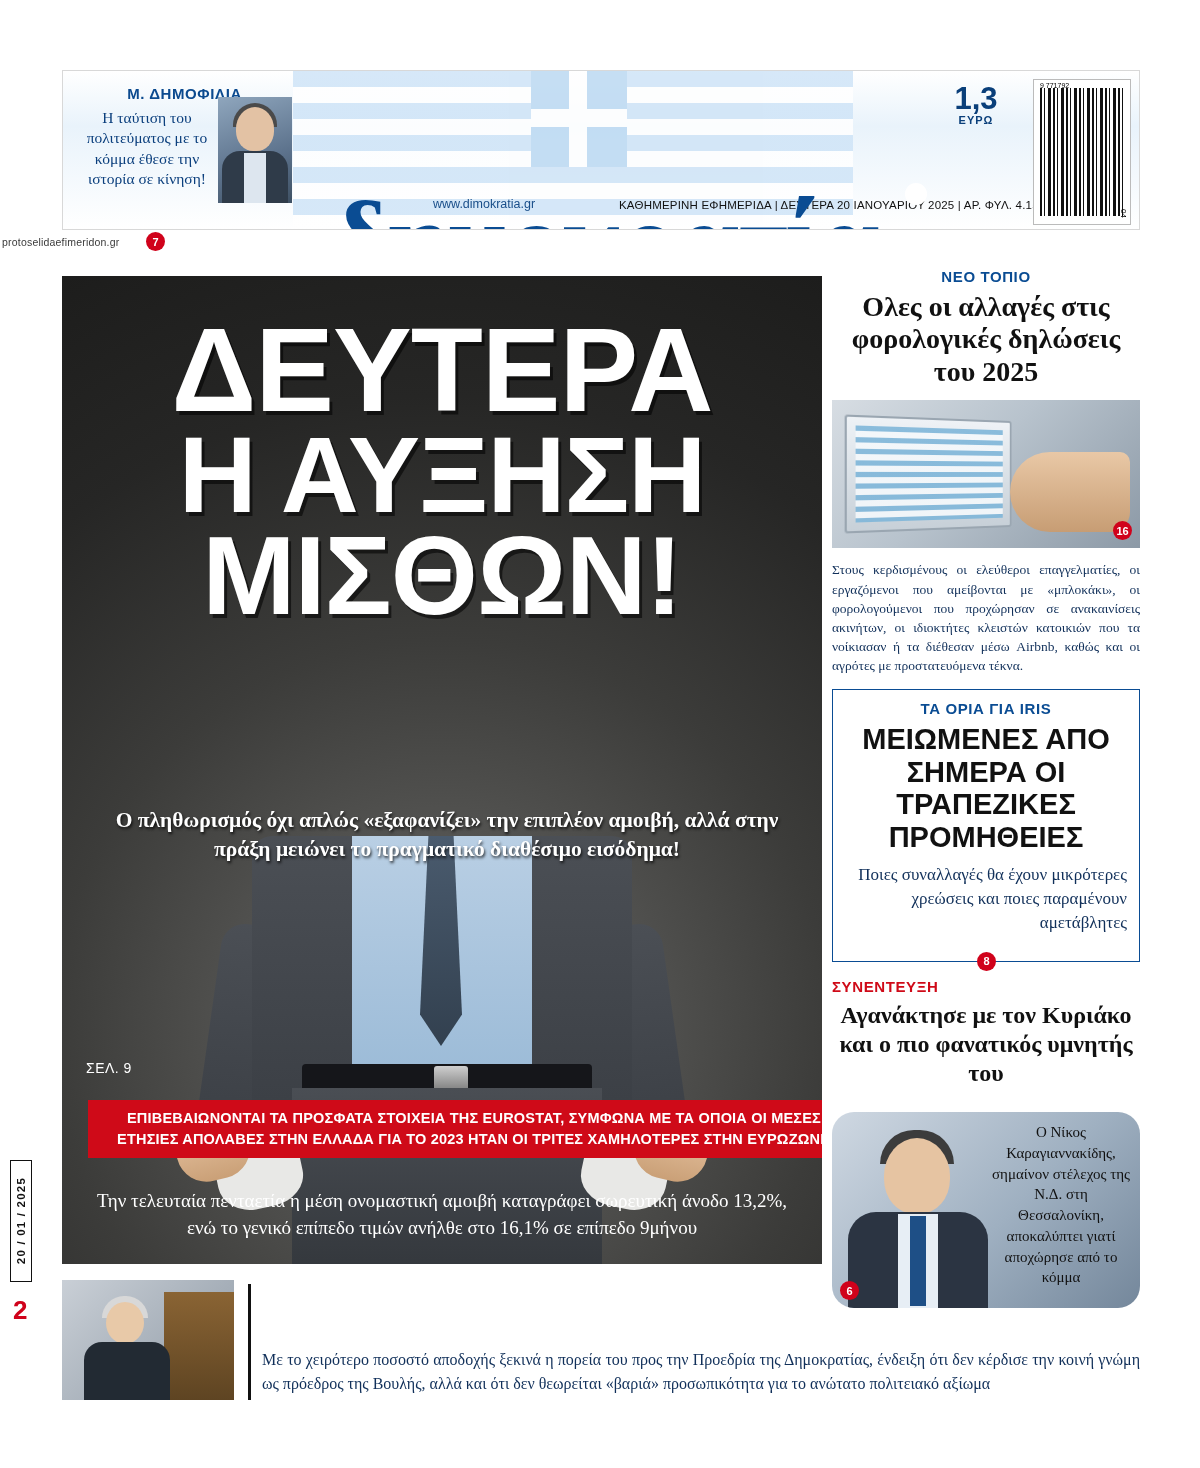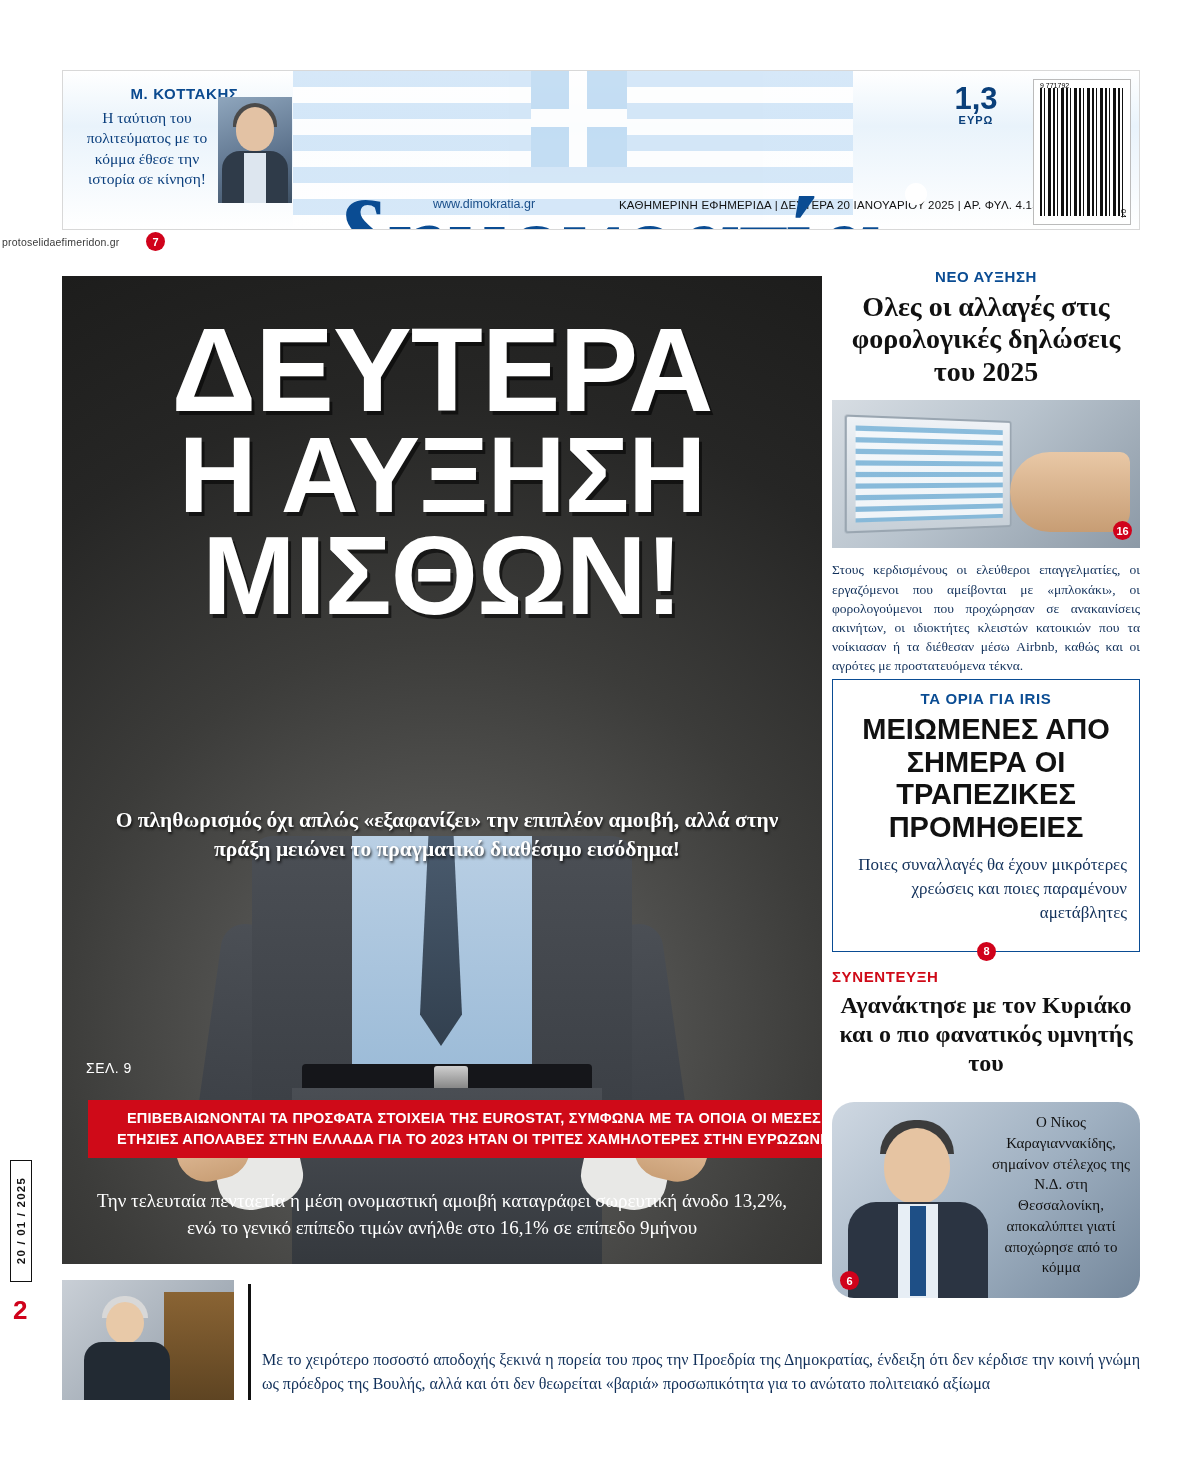--- a/index.html
+++ b/index.html
@@ -297,21 +297,21 @@
     border-radius: 40px 10px 20px 40px;
   }
   .r-caption {
     margin-top: 12px; color:#11305a;
     font-family:"Liberation Serif", serif; font-size: 13.5px;
     line-height: 1.42; text-align: justify;
   }
   .badge-abs { position:absolute; }
 
   .box-iris {
-    margin-top: 4px; border: 1.5px solid #0a4c93; padding: 10px 12px 26px 12px;
+    margin-top: 14px; border: 1.5px solid #0a4c93; padding: 10px 12px 26px 12px;
     position: relative;
   }
   .iris-head {
     text-align:center; color:#111;
     font-family:"Liberation Sans", sans-serif; font-weight:700;
     font-size: 29px; line-height: 1.12; margin-top: 6px;
   }
   .iris-sub {
     margin-top: 10px; text-align:right; color:#11305a;
     font-family:"Liberation Serif", serif; font-size: 17px; line-height: 1.4;
@@ -405,21 +405,21 @@
   </div>
   <div class="rail-page">2</div>
 </div>
 
 <div class="masthead">
   <div class="flag-stripes">
     <div class="flag-canton"></div>
   </div>
 
   <div class="kottakis">
-    <div class="kottakis-name">Μ. ΚΟΤΤΑΚΗΣ</div>
+    <div class="kottakis-name">Μ. ΔΗΜΟΦΙΛΙΑ</div>
     <div class="kottakis-text">Η ταύτιση του πολιτεύματος με το κόμμα έθεσε την ιστορία σε κίνηση!</div>
     <div class="kottakis-photo">
       <div class="hair"></div>
         <div class="head"></div>
         <div class="body"></div>
         <div class="shirt"></div>
     </div>
   </div>
 
   <div class="masthead-url">www.dimokratia.gr</div>
@@ -466,21 +466,21 @@
 
   <div class="lead-sub">Ο πληθωρισμός όχι απλώς «εξαφανίζει» την επιπλέον αμοιβή, αλλά στην πράξη μειώνει το πραγματικό διαθέσιμο εισόδημα!</div>
   <div class="lead-sel">ΣΕΛ. 9</div>
   <div class="lead-redbar">ΕΠΙΒΕΒΑΙΩΝΟΝΤΑΙ ΤΑ ΠΡΟΣΦΑΤΑ ΣΤΟΙΧΕΙΑ ΤΗΣ EUROSTAT, ΣΥΜΦΩΝΑ ΜΕ ΤΑ ΟΠΟΙΑ ΟΙ ΜΕΣΕΣ ΕΤΗΣΙΕΣ ΑΠΟΛΑΒΕΣ ΣΤΗΝ ΕΛΛΑΔΑ ΓΙΑ ΤΟ 2023 ΗΤΑΝ ΟΙ ΤΡΙΤΕΣ ΧΑΜΗΛΟΤΕΡΕΣ ΣΤΗΝ ΕΥΡΩΖΩΝΗ</div>
   <div class="lead-foot">Την τελευταία πενταετία η μέση ονομαστική αμοιβή καταγράφει σωρευτική άνοδο 13,2%, ενώ το γενικό επίπεδο τιμών ανήλθε στο 16,1% σε επίπεδο 9μήνου</div>
 </div>
 
 <div class="col-right">
 
   <div>
-    <div class="kicker-blue">ΝΕΟ ΑΥΞΗΣΗ</div>
+    <div class="kicker-blue">ΝΕΟ ΤΟΠΙΟ</div>
     <div class="r-head">Ολες οι αλλαγές στις φορολογικές δηλώσεις του 2025</div>
     <div class="r-photo">
       <div class="laptop">
           <div class="rows"></div>
         </div>
       <div class="hands"></div>
       <div class="badge badge-abs" style="right:8px;bottom:8px;">16</div>
     </div>
     <div class="r-caption">Στους κερδισμένους οι ελεύθεροι επαγγελματίες, οι εργαζόμενοι που αμείβονται με «μπλοκάκι», οι φορολογούμενοι που προχώρησαν σε ανακαινίσεις ακινήτων, οι ιδιοκτήτες κλειστών κατοικιών που τα νοίκιασαν ή τα διέθεσαν μέσω Airbnb, καθώς και οι αγρότες με προστατευόμενα τέκνα.</div>
   </div>

